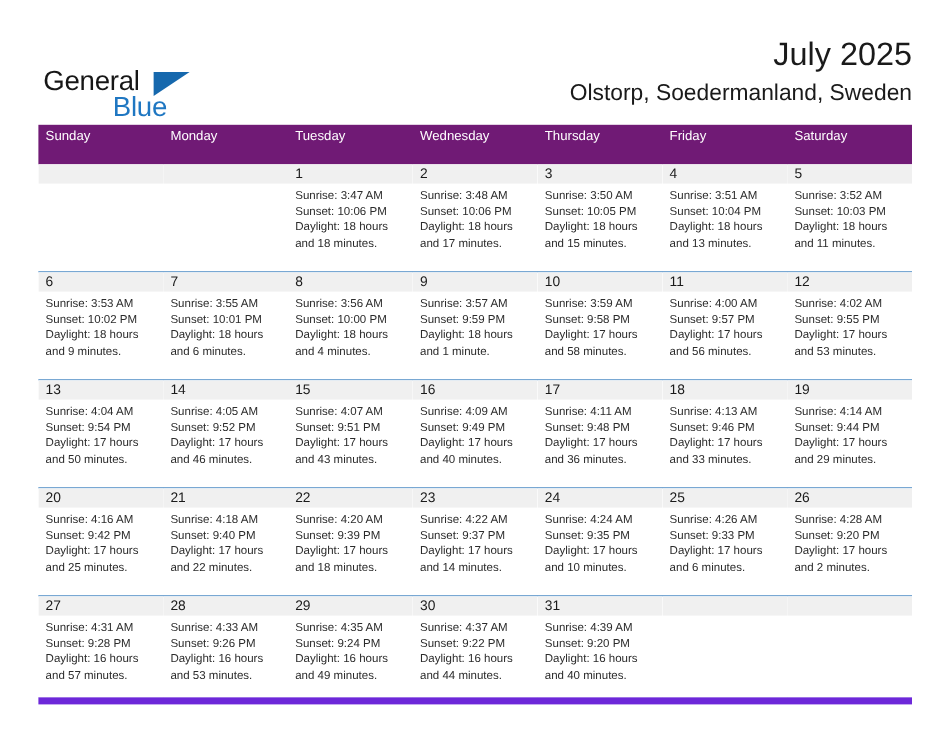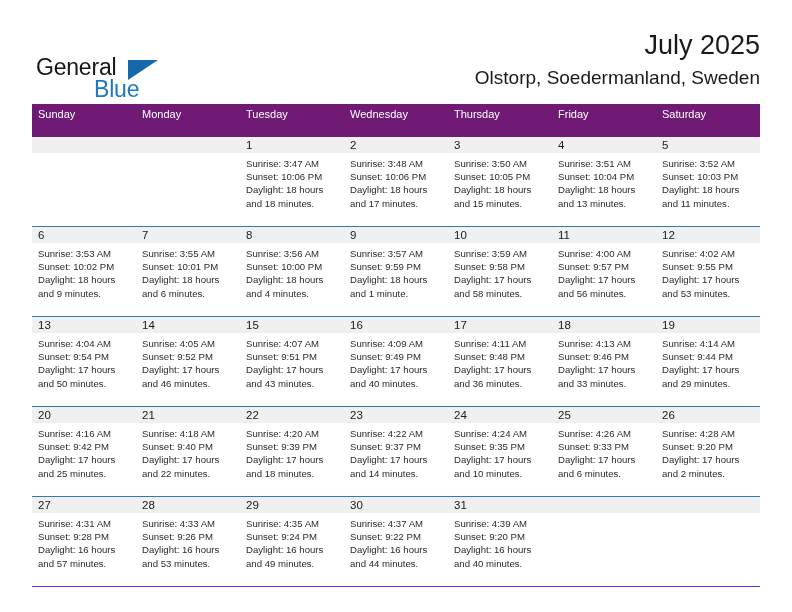--- a/index.html
+++ b/index.html
@@ -115,21 +115,21 @@
     font-family: "Liberation Sans", sans-serif;
     white-space: nowrap;
     overflow: hidden;
   }
 
   .week-row {
     display: flex;
     border-bottom: 1px solid #3079bc;
     height: 90px;
   }
-  .week-row:last-child { border-bottom: 1px solid #6d28d9; }
+  .week-row:last-child { border-bottom: 6px solid #6d28d9; }
 
   .day-cell {
     flex: 1 1 0;
     position: relative;
     background: #ffffff;
     overflow: hidden;
   }
   .day-num-band {
     height: 16px;
     background: #f0f0f0;

